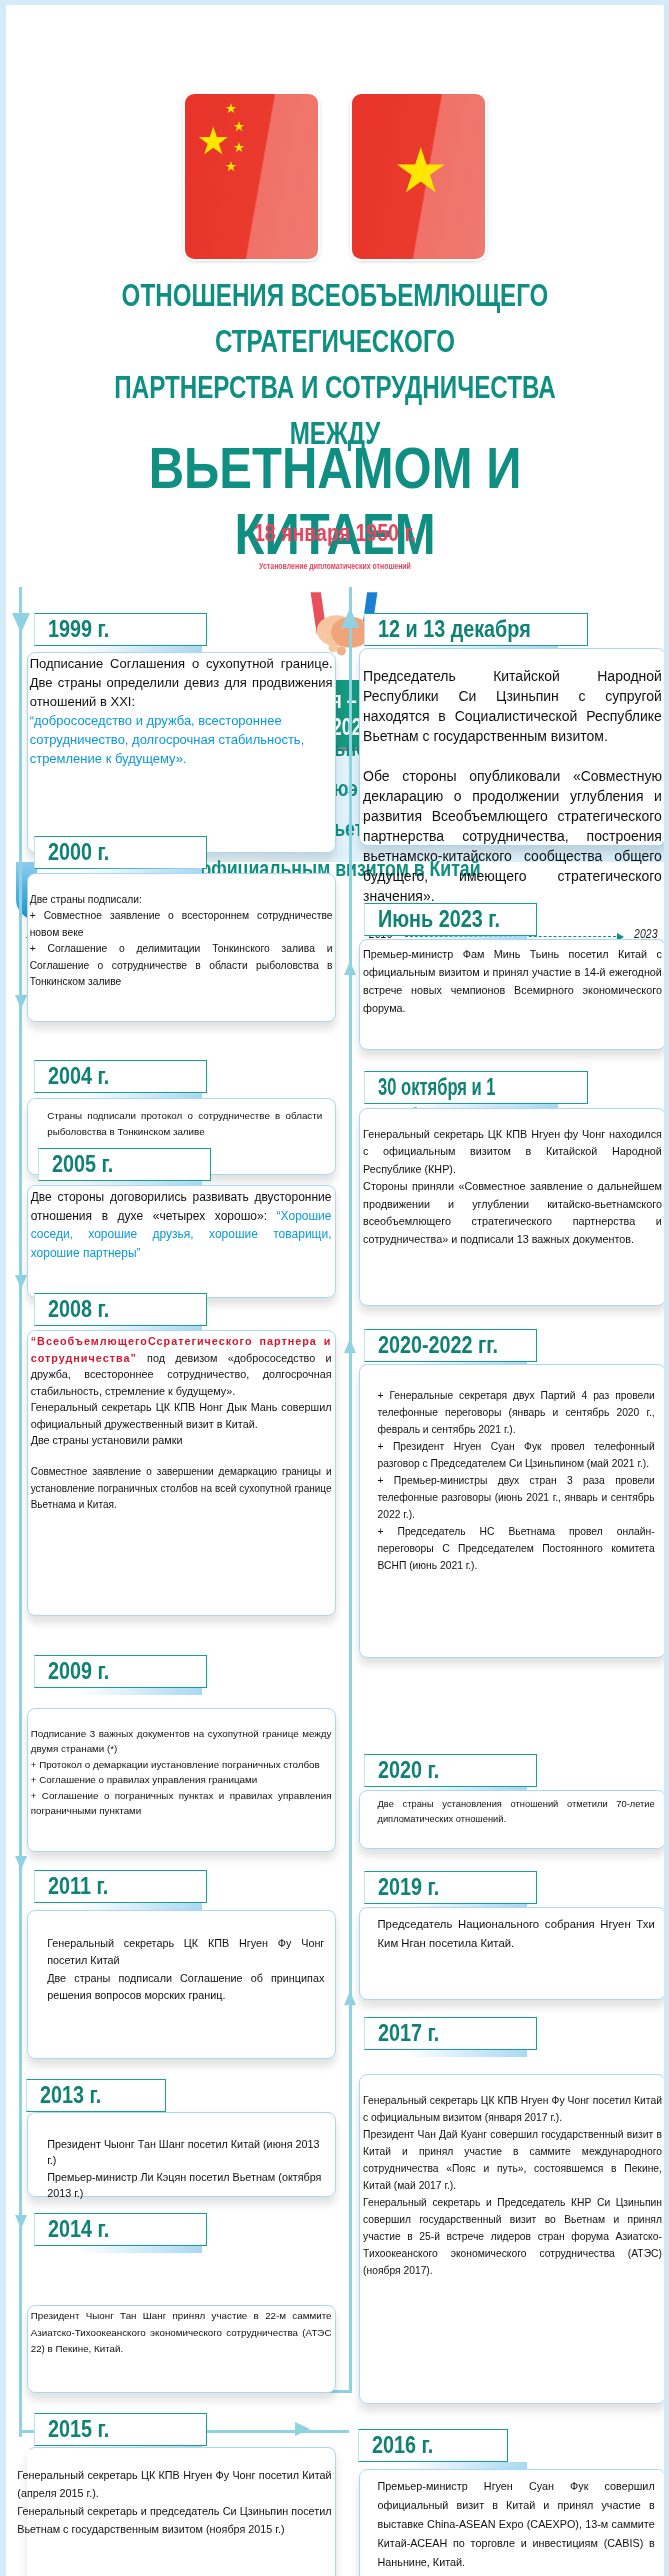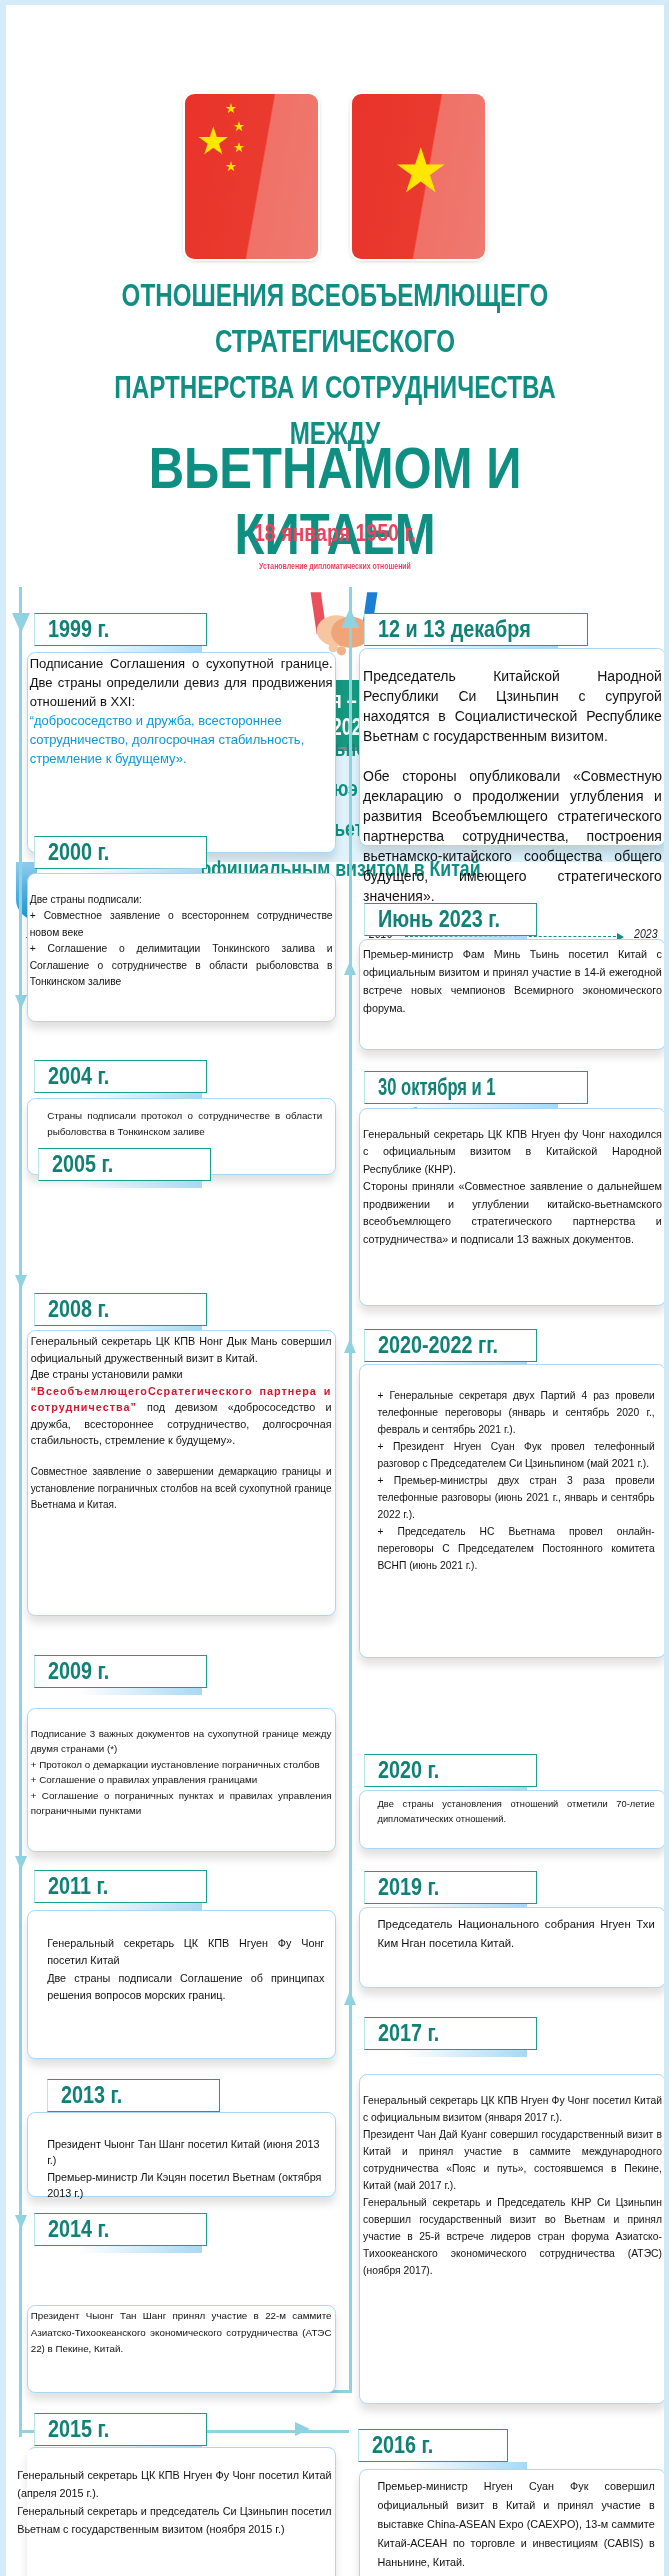--- a/index.html
+++ b/index.html
@@ -122,47 +122,50 @@
   </div>
 
   <div class="ybox" style="left:28px;top:1055px;width:173px"><span>2004 г.</span></div>
   <div class="ytail" style="left:72px;top:1088px;width:124px"></div>
   <div class="card" style="left:20.6px;top:1093px;width:309px;height:77px;padding:9.3px 12.4px 5.2px 19.6px">
     <p style="font-size:9.8px;line-height:15.5px">Страны подписали протокол о сотрудничестве в области рыболовства в Тонкинском заливе</p>
   </div>
 
   <div class="ybox" style="left:32px;top:1143px;width:173px;top:1143px"><span>2005 г.</span></div>
   <div class="ytail" style="left:72px;top:1176px;width:124px"></div>
+  <div class="card" style="left:20.6px;top:1180px;width:309px;height:113px;padding:2.1px 3.1px">
+    <p style="font-size:12px;line-height:18.5px"><span>Две стороны договорились развивать двусторонние отношения в духе «четырех хорошо»:</span> <span class="hl-blue">“Хорошие соседи, хорошие друзья, хорошие товарищи, хорошие партнеры”</span></p>
+  </div>
 
   <div class="ybox" style="left:28px;top:1288px;width:173px"><span>2008 г.</span></div>
   <div class="ytail" style="left:72px;top:1321px;width:124px"></div>
   <div class="card" style="left:20.6px;top:1325px;width:309px;height:286px;padding:2.1px 3.1px">
+    <p style="font-size:10.8px;line-height:16.5px"><span class="hl-red">“ВсеобъемлющегоСсратегического партнера и сотрудничества”</span> <span>под девизом «добрососедство и дружба, всестороннее сотрудничество, долгосрочная стабильность, стремление к будущему».</span></p>
     <p style="font-size:10.8px;line-height:16.5px;white-space:pre-line">Генеральный секретарь ЦК КПВ Нонг Дык Мань совершил официальный дружественный визит в Китай.
 Две страны установили рамки</p>
-    <p style="font-size:10.8px;line-height:16.5px"><span class="hl-red">“ВсеобъемлющегоСсратегического партнера и сотрудничества”</span> <span>под девизом «добрососедство и дружба, всестороннее сотрудничество, долгосрочная стабильность, стремление к будущему».</span></p>
     <p style="font-size:10px;line-height:16.5px;margin-top:15.5px">Совместное заявление о завершении демаркацию границы и установление пограничных столбов на всей сухопутной границе Вьетнама и Китая.</p>
   </div>
 
   <div class="ybox" style="left:28px;top:1650px;width:173px"><span>2009 г.</span></div>
   <div class="ytail" style="left:72px;top:1683px;width:124px"></div>
   <div class="card" style="left:20.6px;top:1703px;width:309px;height:144px;padding:1px 3.1px;white-space:pre-line">
     <p style="font-size:9.8px;line-height:15.5px">Подписание 3 важных документов на сухопутной границе между двумя странами (*)
 + Протокол о демаркации иустановление пограничных столбов
 + Соглашение о правилах управления границами
 + Соглашение о пограничных пунктах и правилах управления пограничными пунктами</p>
   </div>
 
   <div class="ybox" style="left:28px;top:1865px;width:173px"><span>2011 г.</span></div>
   <div class="ytail" style="left:72px;top:1898px;width:124px"></div>
   <div class="card" style="left:20.6px;top:1905px;width:309px;height:149px;padding:8.2px 10.3px 5.2px 19.6px;white-space:pre-line">
     <p style="font-size:10.8px;line-height:17.5px">Генеральный секретарь ЦК КПВ Нгуен Фу Чонг посетил Китай
 Две страны подписали Соглашение об принципах решения вопросов морских границ.</p>
   </div>
 
-  <div class="ybox" style="left:41px;top:2074px;width:173px"><span>2013 г.</span></div>
+  <div class="ybox" style="left:20px;top:2074px;width:140px"><span>2013 г.</span></div>
   <div class="ytail" style="left:72px;top:2107px;width:124px"></div>
   <div class="card" style="left:20.6px;top:2107px;width:309px;height:85px;padding:7.2px 10.3px 5.2px 19.6px;white-space:pre-line;text-align:left">
     <p style="font-size:10.8px;line-height:16.5px">Президент Чыонг Тан Шанг посетил Китай (июня 2013 г.)
 Премьер-министр Ли Кэцян посетил Вьетнам (октября 2013 г.)</p>
   </div>
 
   <div class="ybox" style="left:28px;top:2208px;width:173px"><span>2014 г.</span></div>
   <div class="ytail" style="left:72px;top:2241px;width:124px"></div>
   <div class="card" style="left:20.6px;top:2300px;width:309px;height:88px;padding:2.1px 3.1px;top:2300px">
     <p style="font-size:9.8px;line-height:16.5px">Президент Чыонг Тан Шанг принял участие в 22-м саммите Азиатско-Тихоокеанского экономического сотрудничества (АТЭС 22) в Пекине, Китай.</p>
@@ -206,21 +209,21 @@
   </div>
 
   <div class="ybox" style="left:358px;top:1749px;width:173px"><span>2020 г.</span></div>
   <div class="ytail" style="left:397px;top:1782px;width:124px"></div>
   <div class="card" style="left:353px;top:1785px;width:307px;height:59px;padding:6.2px 10.3px 5.2px 17.5px">
     <p style="font-size:9.3px;line-height:14.4px">Две страны установления отношений отметили 70-летие дипломатических отношений.</p>
   </div>
 
   <div class="ybox" style="left:358px;top:1866px;width:173px"><span>2019 г.</span></div>
   <div class="ytail" style="left:397px;top:1899px;width:124px"></div>
-  <div class="card" style="left:353px;top:1902px;width:307px;height:81px;padding:7.2px 10.3px 5.2px 17.5px">
+  <div class="card" style="left:353px;top:1902px;width:307px;height:93px;padding:7.2px 10.3px 5.2px 17.5px">
     <p style="font-size:11.3px;line-height:18.5px">Председатель Национального собрания Нгуен Тхи Ким Нган посетила Китай.</p>
   </div>
 
   <div class="ybox" style="left:358px;top:2012px;width:173px"><span>2017 г.</span></div>
   <div class="ytail" style="left:397px;top:2045px;width:124px"></div>
   <div class="card" style="left:353px;top:2069px;width:307px;height:330px;padding:1px 3.1px;white-space:pre-line">
     <p style="font-size:10.3px;line-height:17px">Генеральный секретарь ЦК КПВ Нгуен Фу Чонг посетил Китай с официальным визитом (января 2017 г.).
 Президент Чан Дай Куанг совершил государственный визит в Китай и принял участие в саммите международного сотрудничества «Пояс и путь», состоявшемся в Пекине, Китай (май 2017 г.).
 Генеральный секретарь и Председатель КНР Си Цзиньпин совершил государственный визит во Вьетнам и принял участие в 25-й встрече лидеров стран форума Азиатско-Тихоокеанского экономического сотрудничества (АТЭС) (ноября 2017).</p>
   </div>

